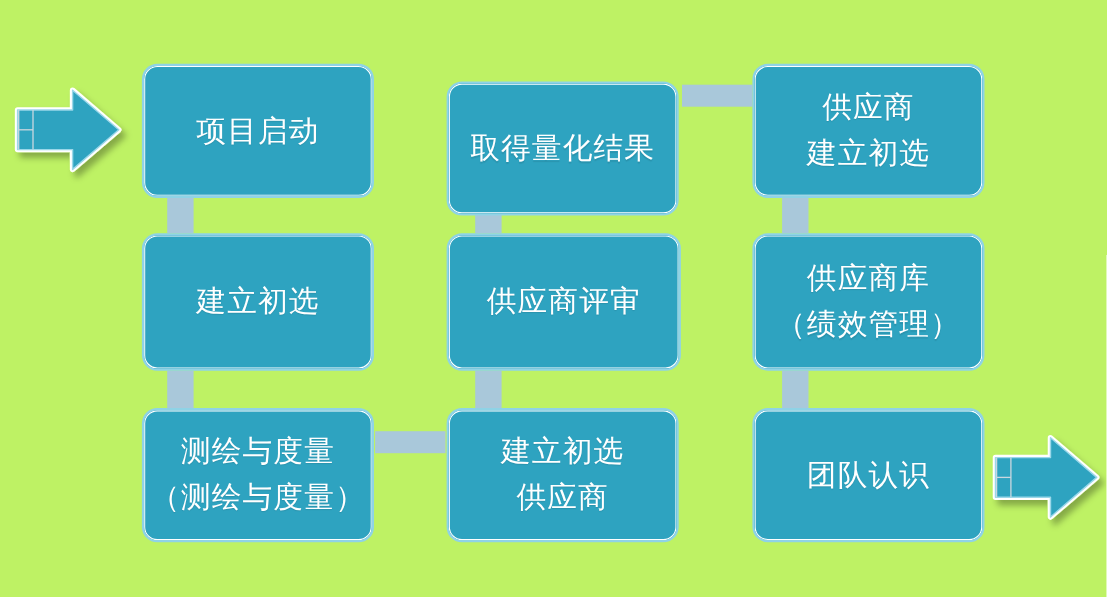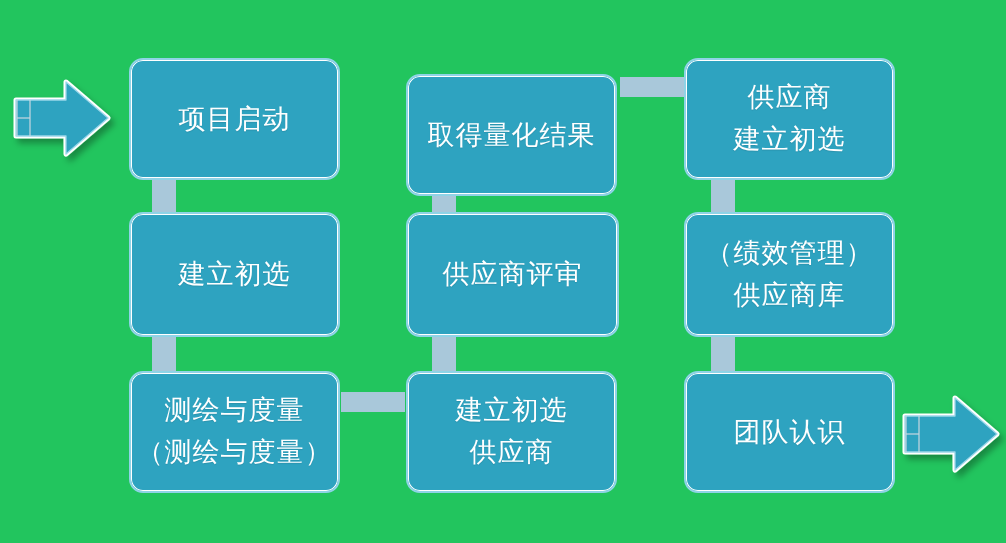--- a/index.html
+++ b/index.html
@@ -7,21 +7,21 @@
     padding: 0;
     background: #ffffff;
   }
   body {
     font-family: "Liberation Sans", "DejaVu Sans", sans-serif;
   }
   #canvas {
     position: relative;
     width: 1006px;
     height: 543px;
-    background: #22c55e;
+    background: #bef264;
     overflow: hidden;
   }
 
   
   .node {
     position: absolute;
     box-sizing: border-box;
     background: #2ea3c0;
     border-radius: 14px;
     border: 2px solid #8fd3e6;
@@ -138,21 +138,21 @@
     <span class="line">建立初选</span>
     <span class="line">供应商</span>
   </div>
 
   <div class="node" style="left:684px; top:58px; width:211px; height:122px;">
     <span class="line">供应商</span>
     <span class="line">建立初选</span>
   </div>
 
   <div class="node" style="left:684px; top:212px; width:211px; height:125px;">
+    <span class="line">供应商库</span>
     <span class="line">（绩效管理）</span>
-    <span class="line">供应商库</span>
   </div>
 
   <div class="node one-line" style="left:684px; top:371px; width:211px; height:122px;text-align:center;">
     <span class="line">团队认识</span>
   </div>
 
 </div>
 
 </body></html>

